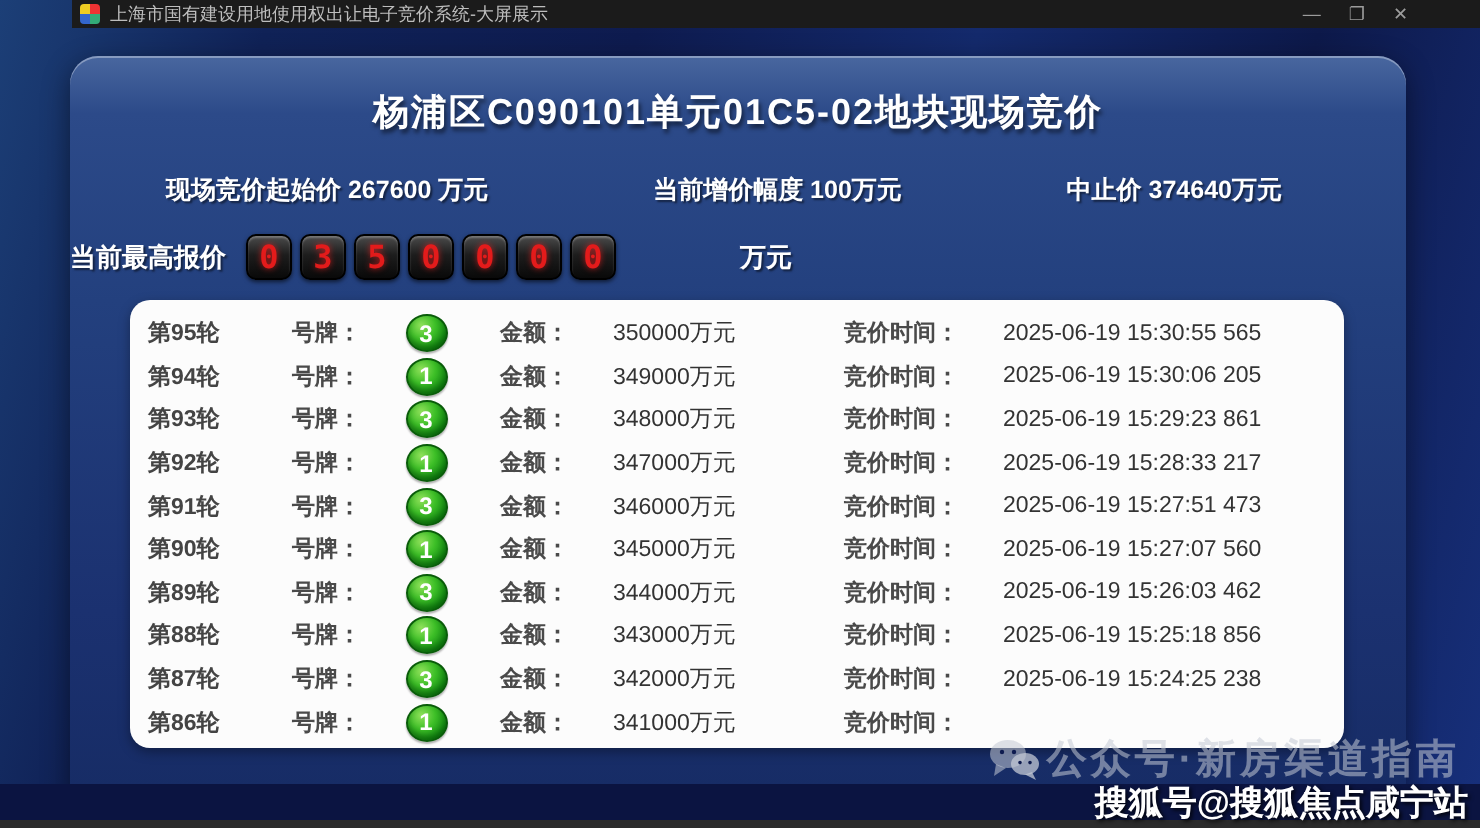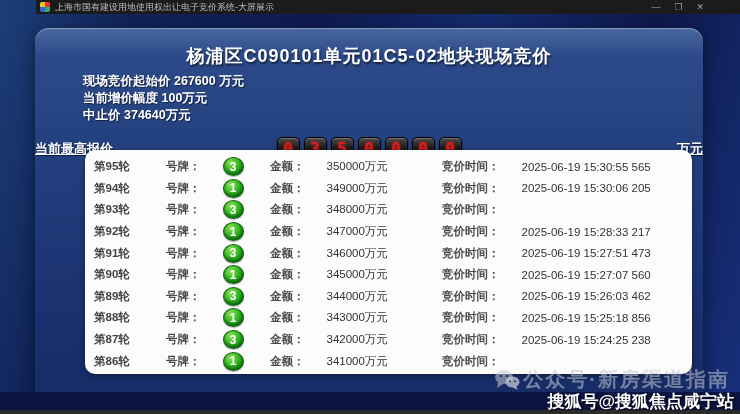--- a/index.html
+++ b/index.html
@@ -27,46 +27,44 @@
     position:absolute; left:35px; top:28px; width:668px; height:408px;
     border-radius:14px;
     background:linear-gradient(180deg,#49679f 0%,#2c4a89 7%,#23407e 30%,#1b3170 68%,#152a61 100%);
     box-shadow:inset 0 1px 0 rgba(255,255,255,0.35), 0 4px 14px rgba(0,0,0,0.45);
   }
   .main-title {
     margin-top:16px; text-align:center; color:#ffffff; font-weight:bold;
     font-size:18px; letter-spacing:1px; text-shadow:1px 2px 2px rgba(0,0,0,0.55);
   }
   .info-row {
-    margin-top:5px; display:flex; justify-content:space-between;
+    margin-top:19px; display:flex; justify-content:space-between;
     padding:0 62px 0 48px; color:#ffffff; font-size:12.5px; font-weight:bold;
     text-shadow:1px 1px 1px rgba(0,0,0,0.5);
-    flex-direction:column;
   }
   .bid-row {
-    margin-top:13px; display:flex; align-items:center; justify-content:space-between;
-    color:#ffffff; font-size:13px; font-weight:bold; text-shadow:1px 1px 1px rgba(0,0,0,0.5);text-decoration:underline;
+    margin-top:13px; display:flex; align-items:center; justify-content:flex-start;
+    color:#ffffff; font-size:13px; font-weight:bold; text-shadow:1px 1px 1px rgba(0,0,0,0.5);
   }
   .digits { display:flex; gap:4px; margin-left:10px; }
   .digit {
     width:23px; height:23px; border-radius:5px;
     background:linear-gradient(180deg,#4b4b4b 0%,#1d1d1d 45%,#090909 100%);
     border:1px solid #000;
     box-shadow:inset 0 1px 1px rgba(255,255,255,0.25), 0 1px 2px rgba(0,0,0,0.6);
     color:#e31b1b; font-family:"DejaVu Sans Mono",monospace; font-weight:bold; font-size:16px;
     display:flex; align-items:center; justify-content:center;
     text-shadow:0 0 3px rgba(255,30,30,0.7);
   }
   .bid-unit { margin-left:62px; }
   
   .table-panel {
     position:absolute; left:30px; top:122px; width:607px; height:224px;
     background:#fcfcfc; border-radius:10px; padding-top:6px;
     box-shadow:0 2px 6px rgba(0,0,0,0.35);
-    margin-left:20px;
   }
   .bid-row-item {
     display:grid; grid-template-columns:72px 104px 172px 1fr;
     align-items:center; height:21.6px; padding-left:9px;
     font-size:11.5px; color:#3c3c3c;
   }
   .cell-round { font-weight:bold; color:#444; }
   .cell { display:flex; align-items:center; gap:22px; }
   .lbl { font-weight:bold; color:#4a4a4a; white-space:nowrap; }
   .val { color:#333; white-space:nowrap; }
@@ -188,20 +186,21 @@
     <span class="cell">
       <span class="lbl">号牌：</span>
       <span class="badge">3</span>
     </span>
     <span class="cell">
       <span class="lbl">金额：</span>
       <span class="val">348000万元</span>
     </span>
     <span class="cell">
       <span class="lbl">竞价时间：</span>
+      <span class="val">2025-06-19 15:29:23 861</span>
     </span>
   </div>
 
   <div class="bid-row-item">
     <span class="cell-round">第92轮</span>
     <span class="cell">
       <span class="lbl">号牌：</span>
       <span class="badge">1</span>
     </span>
     <span class="cell">

